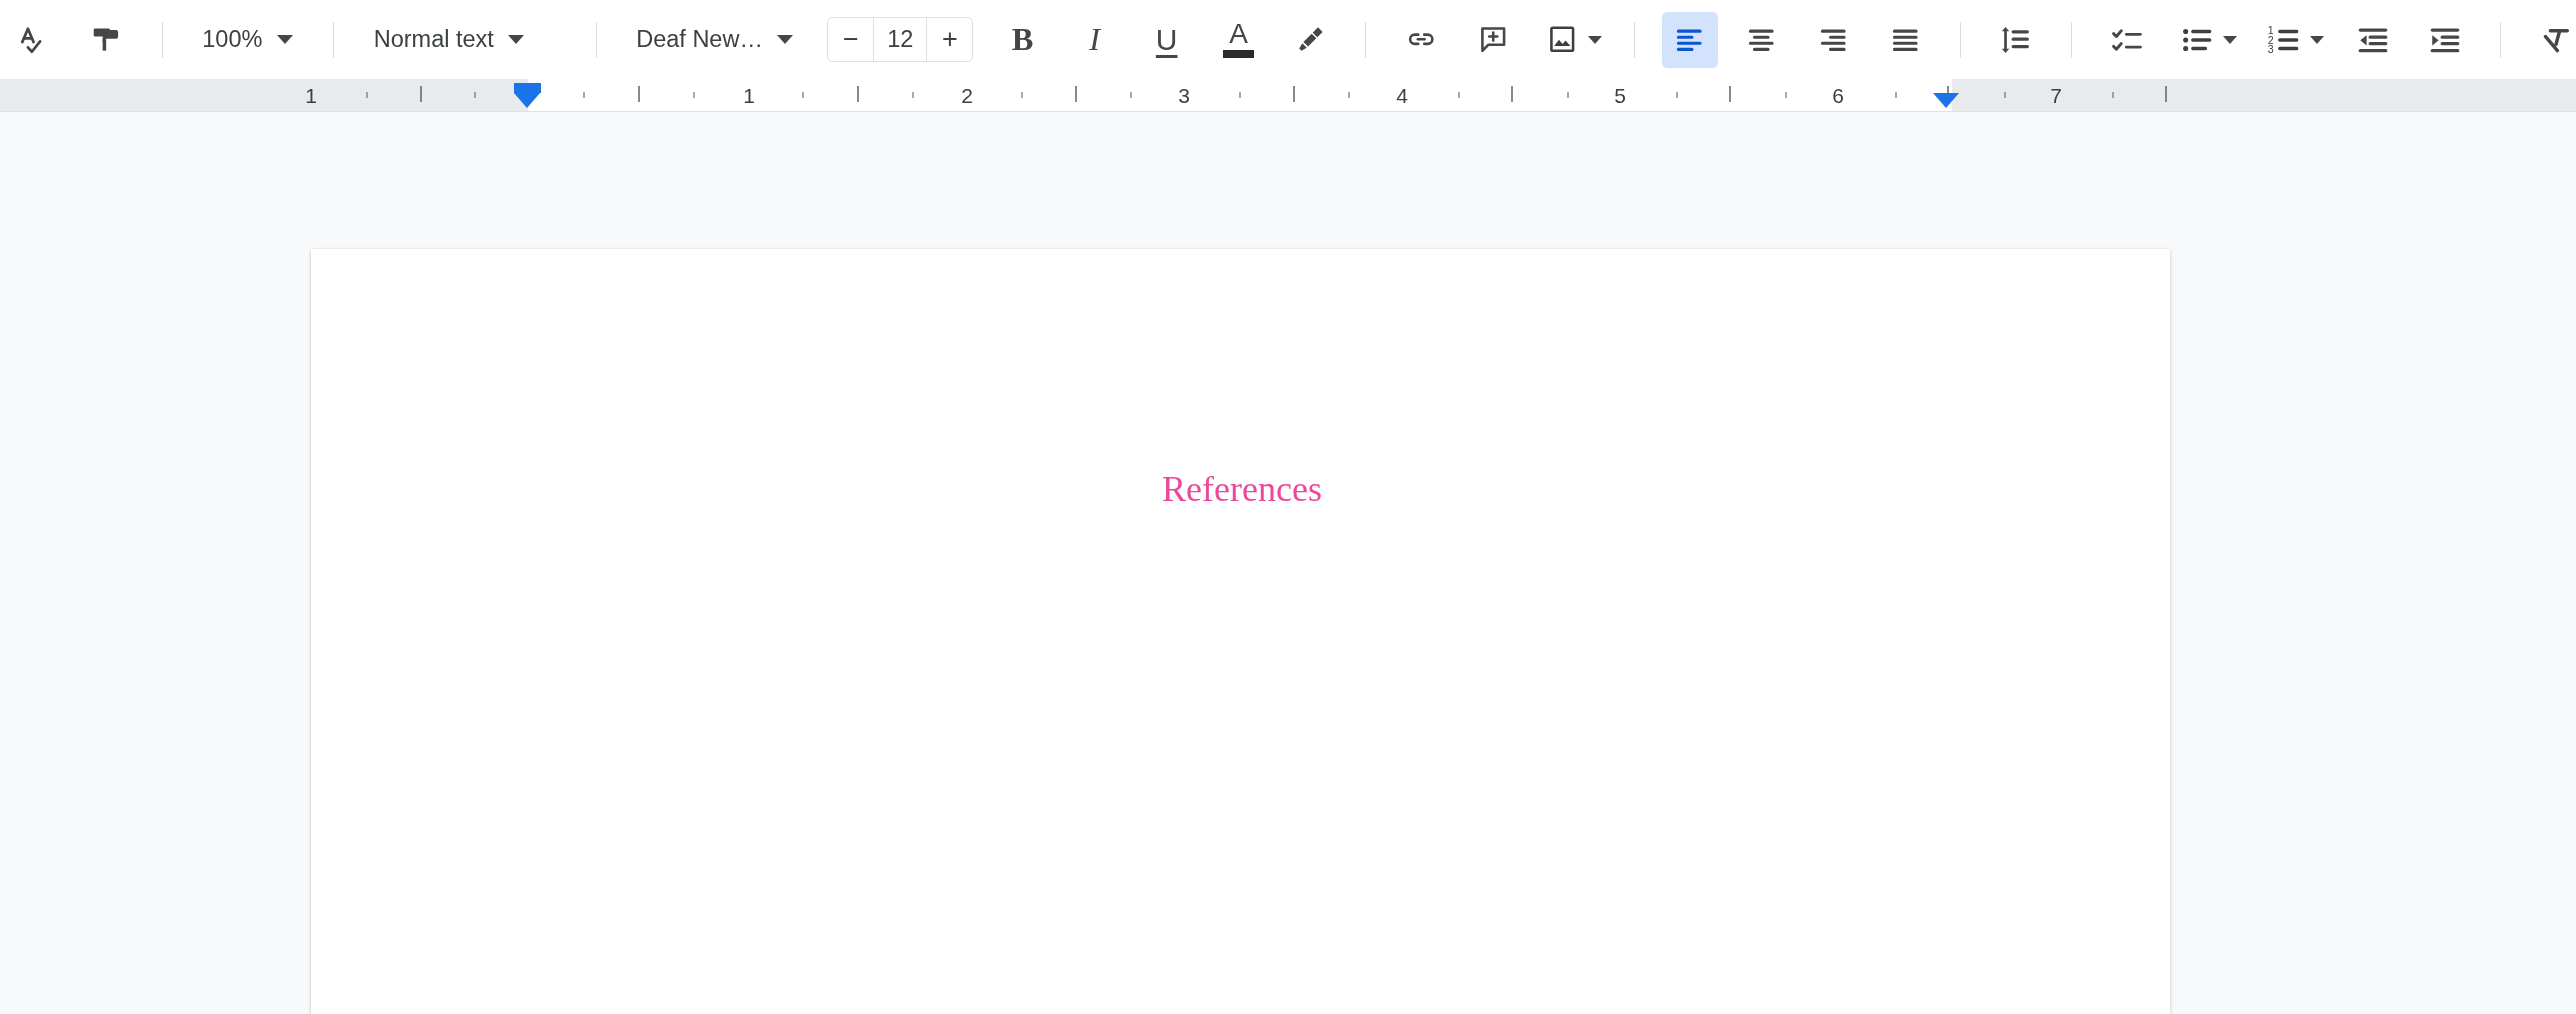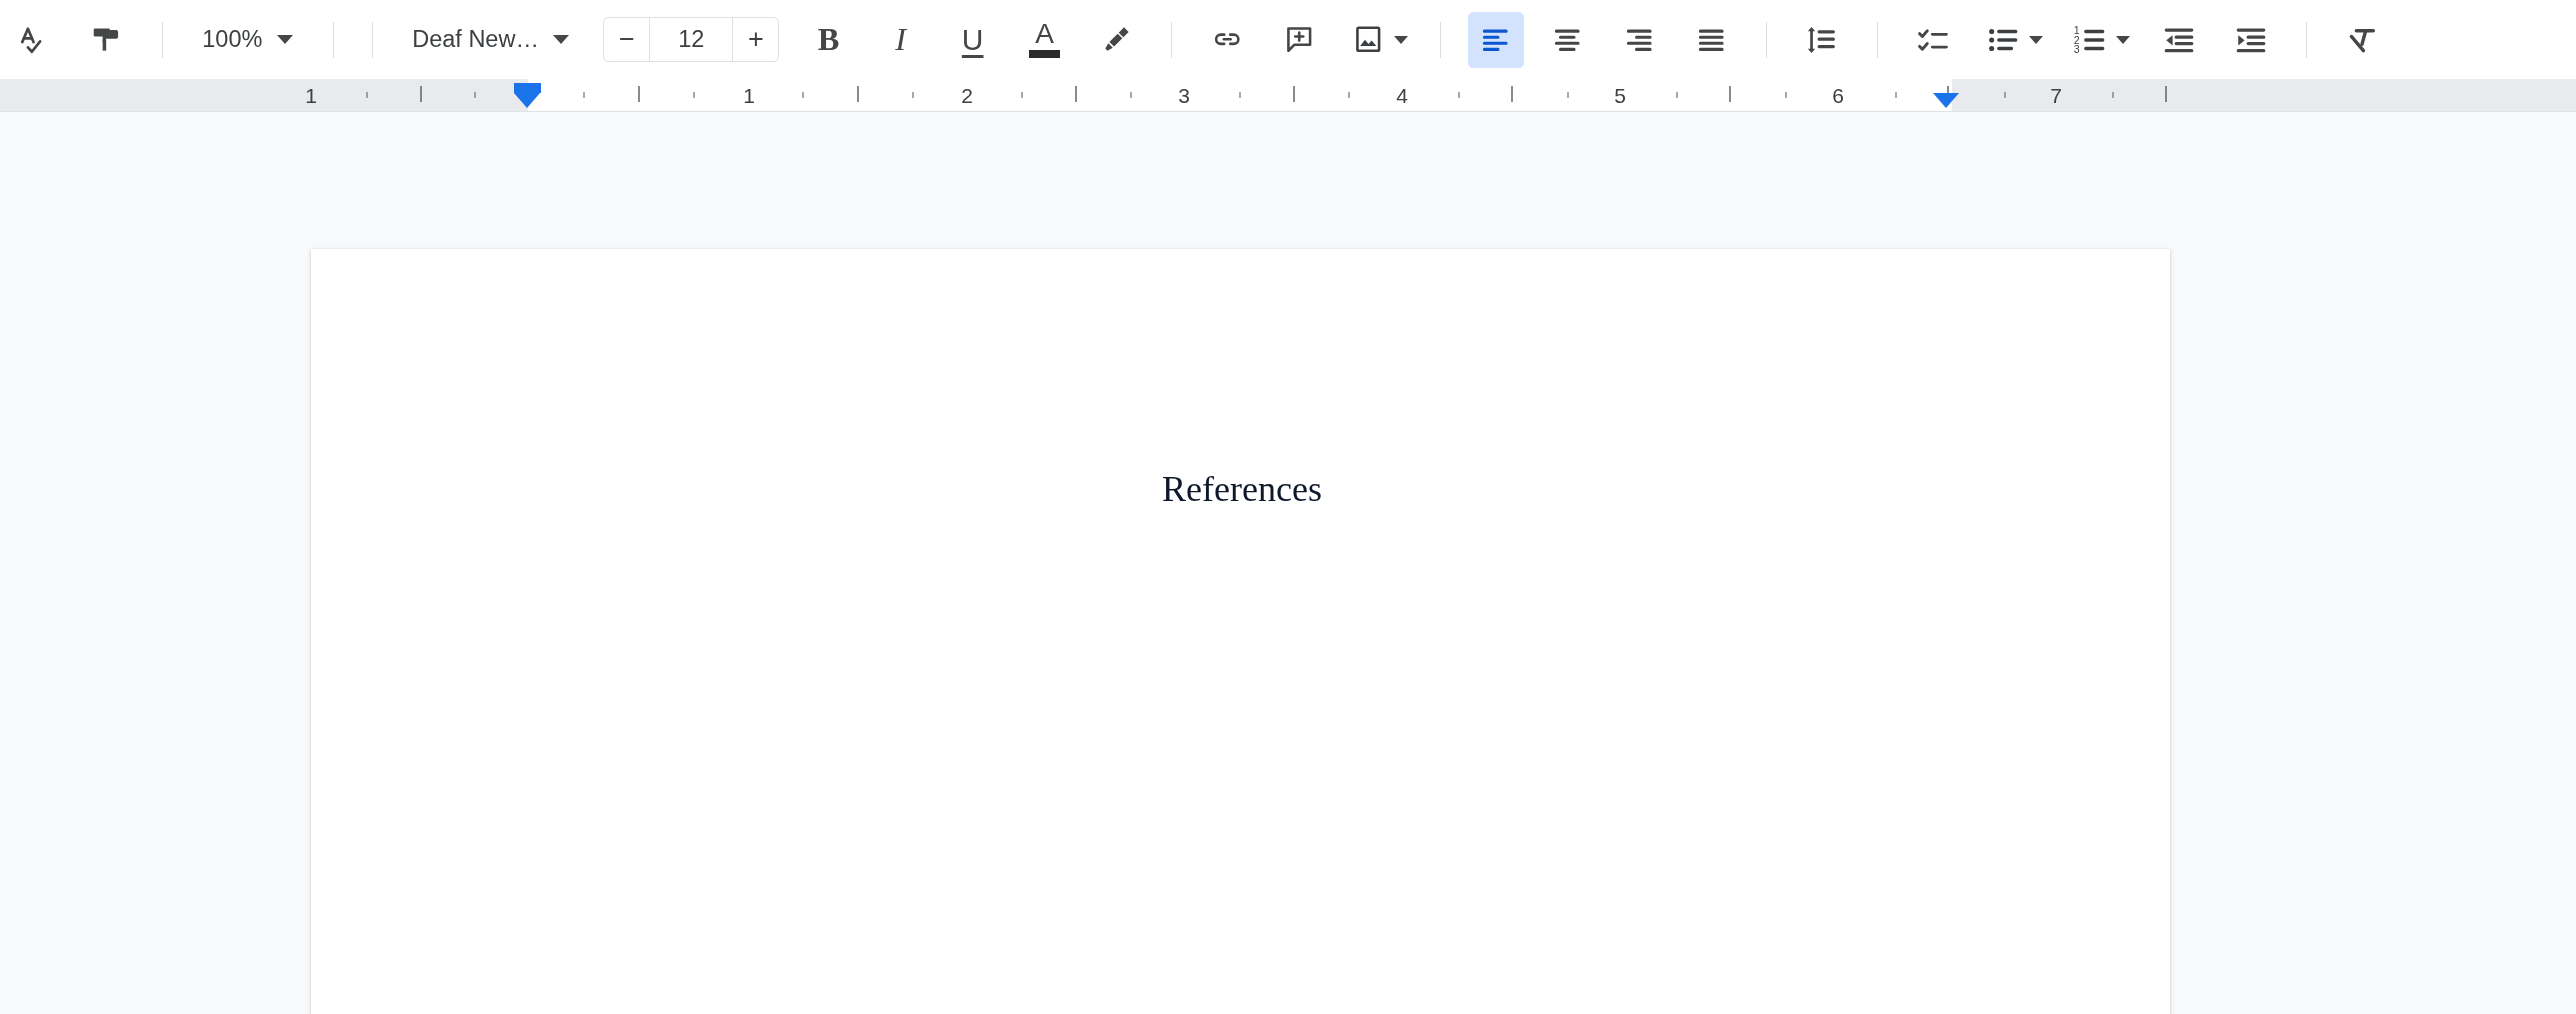--- a/index.html
+++ b/index.html
@@ -80,21 +80,21 @@
     margin: 0 5.4px;
   }
   .size-stepper .seg {
     height: 100%;
     display: flex; align-items: center; justify-content: center;
     cursor: pointer;
     color: #3c4043;
     font-size: 23.5px;
   }
   .size-stepper .seg.minus, .size-stepper .seg.plus { width: 45px; font-size: 27px; }
-  .size-stepper .seg.val { width: 84px; border-left: 0.9px solid #e0e0e0; border-right: 0.9px solid #e0e0e0; }
+  .size-stepper .seg.val { width: 54px; border-left: 0.9px solid #e0e0e0; border-right: 0.9px solid #e0e0e0; }
 
   .glyph { font-size: 27px; line-height: 1; }
 
   
   #ruler {
     position: relative;
     width: 2576px;
     height: 32.5px;
     background: #e8eaed;
     border-bottom: 0.9px solid #dfe1e5;
@@ -152,21 +152,21 @@
     height: 2406px;
     background: #ffffff;
     box-shadow: 0 0.9px 3.6px rgba(60,64,67,0.22), 0 0 1.8px rgba(60,64,67,0.12);
   }
   .doc-body {
     position: absolute;
     left: 217px;
     top: 217px;
     width: 1428px;
     font-family: "Liberation Serif", "DejaVu Serif", serif;
-    color: #0f172a;
+    color: #ec4899;
   }
   .para-center {
     text-align: center;
     font-size: 36px;
     line-height: 1.33;
     margin-bottom: 42px;
   }
   .para-left {
     text-align: left;
     font-size: 36px;
@@ -196,20 +196,24 @@
 
   <div class="tb-sep"></div>
 
   <div class="tb-combo" style="min-width:117px">
     <span class="lbl">100%</span>
     <span class="caret"></span>
   </div>
 
   <div class="tb-sep"></div>
 
+  <div class="tb-combo" style="min-width:208px">
+    <span class="lbl">Normal text</span>
+    <span class="caret"></span>
+  </div>
 
   <div class="tb-sep"></div>
 
   <div class="tb-combo" style="min-width:181px">
     <span class="lbl">Deaf New…</span>
     <span class="caret"></span>
   </div>
 
   <div class="size-stepper">
     <div class="seg minus">−</div>

